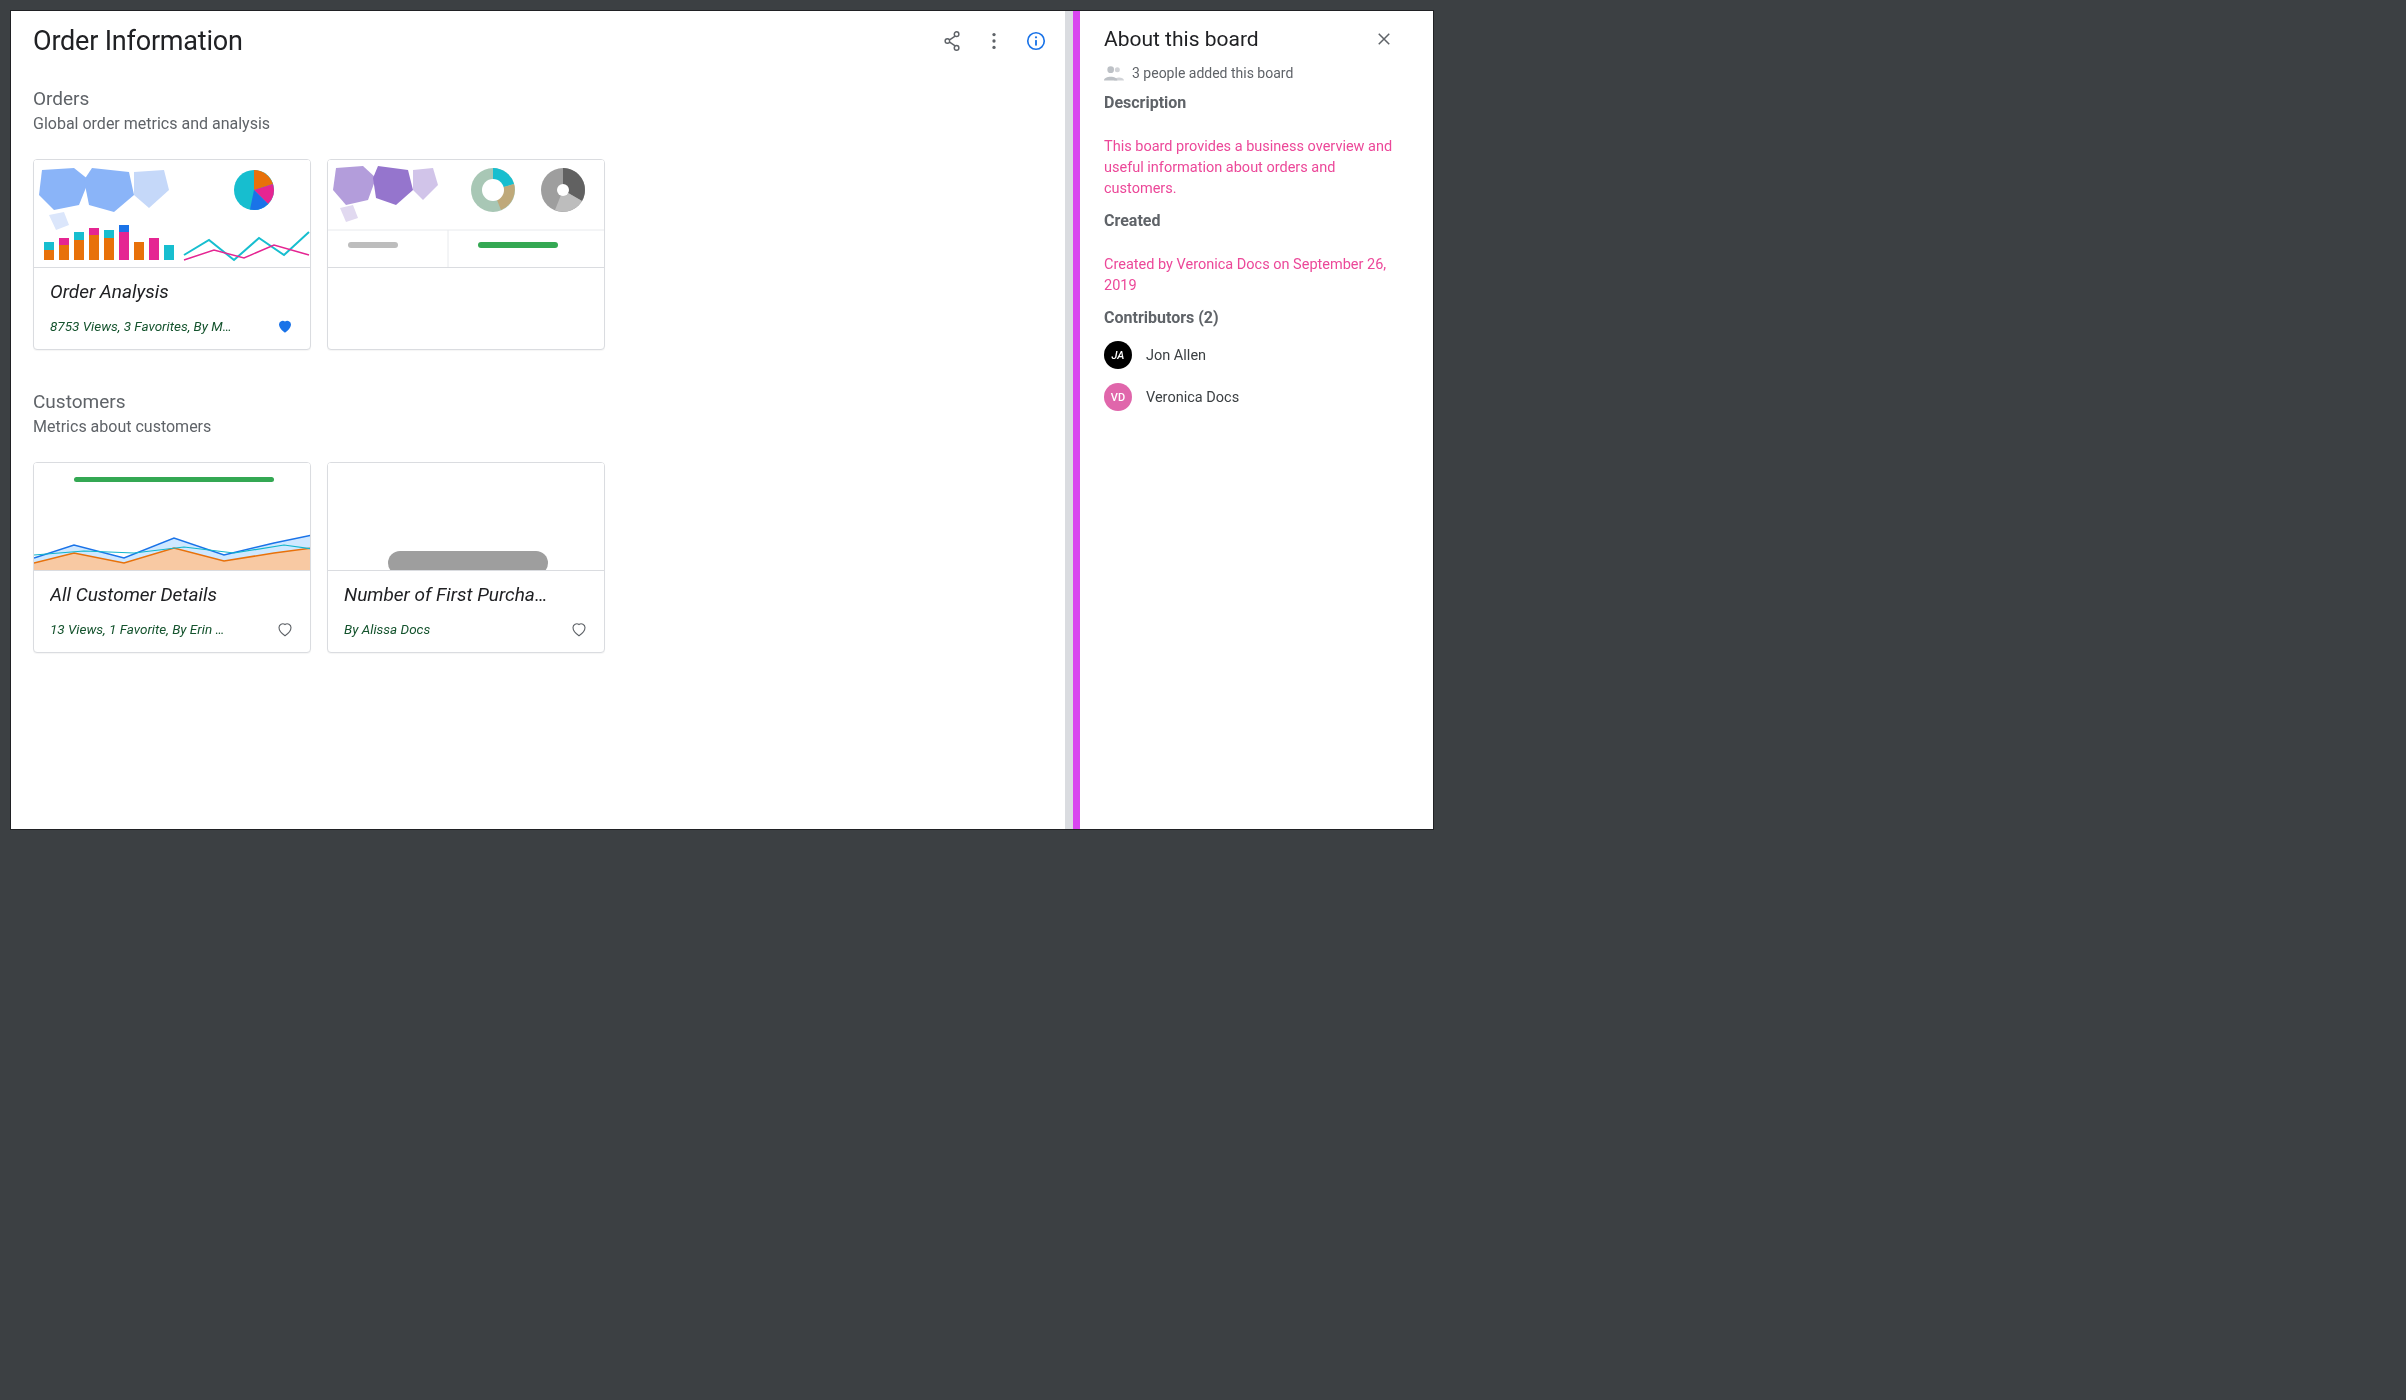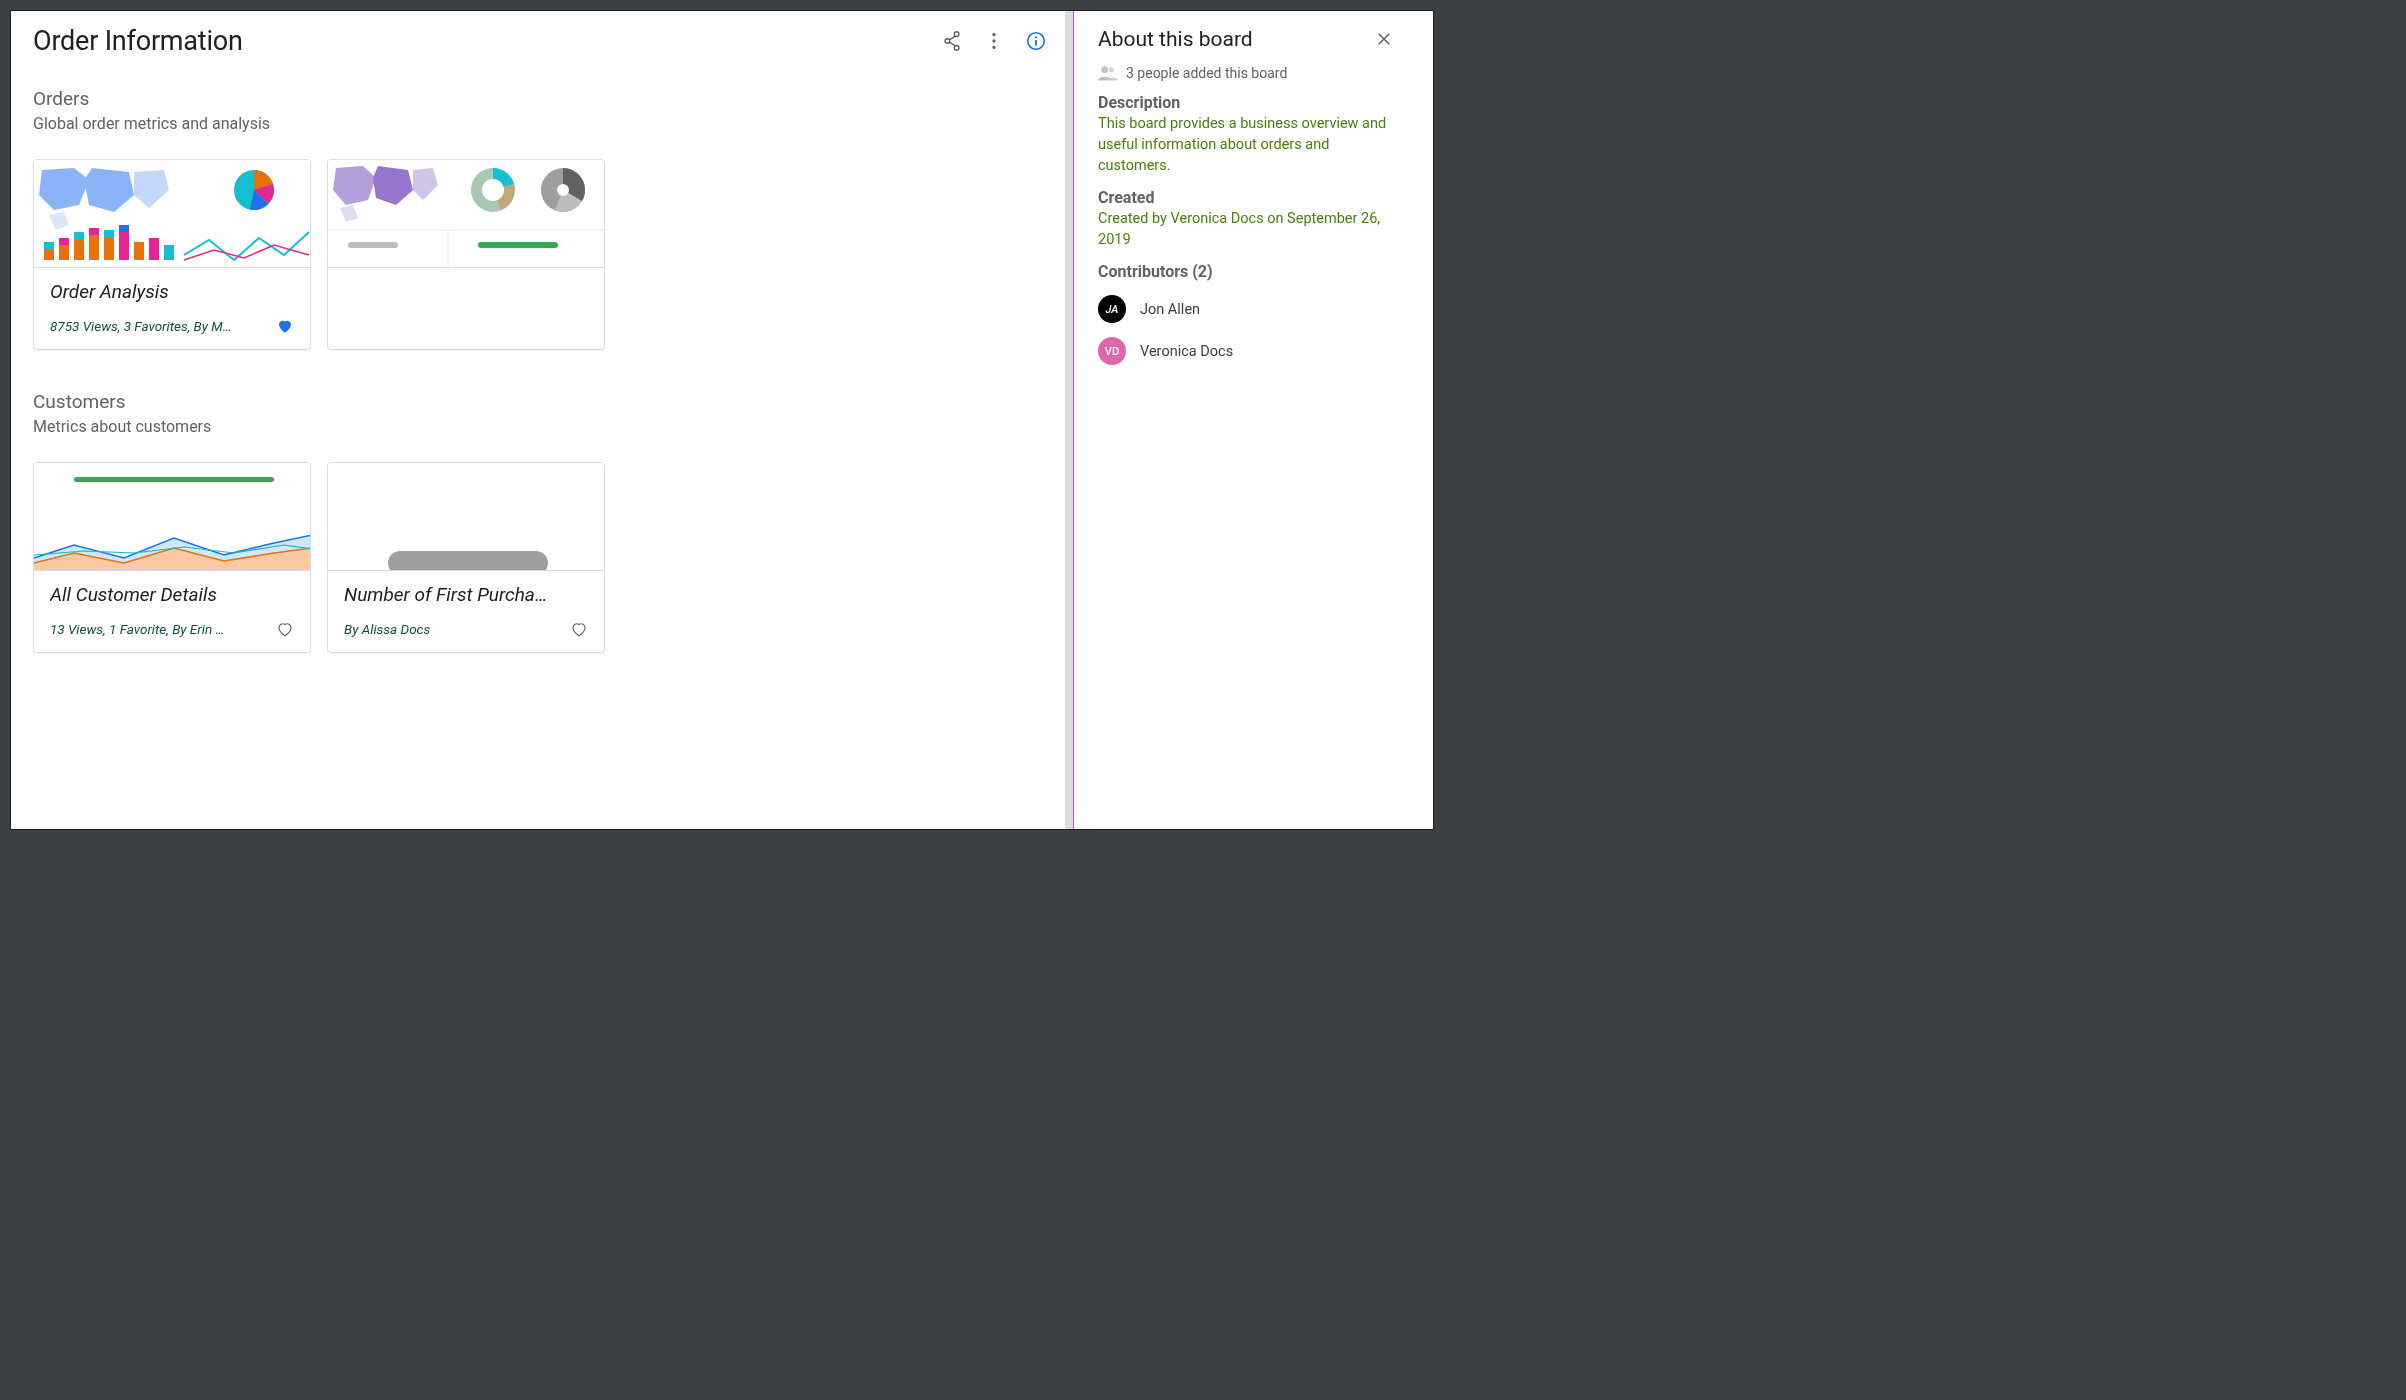--- a/index.html
+++ b/index.html
@@ -114,21 +114,21 @@
     position: absolute;
     top: 0;
     bottom: 0;
     right: 0;
     width: 8px;
     background: #dadce0;
   }
   
   .side {
     width: 360px;
-    border-left: 1px solid #d946ef;
+    border-left: 7px solid #d946ef;
     padding: 16px 40px 24px 24px;
   }
   .side-header {
     display: flex;
     align-items: center;
     justify-content: space-between;
   }
   .side-title {
     font-size: 21px;
     font-weight: 400;
@@ -150,22 +150,22 @@
   }
   .people-icon { color: #bdc1c6; width: 20px; height: 16px; }
   .side-label {
     font-size: 16px;
     color: #5f6368;
     margin-top: 12px;
     font-weight: 700;
   }
   .side-text {
     font-size: 14.5px;
-    color: #4d7c0f;
-    margin-top: 1px;
+    color: #ec4899;
+    margin-top: 24px;
     line-height: 1.45;
   }
   .contrib {
     display: flex;
     align-items: center;
     gap: 14px;
     margin-top: 14px;
   }
   .avatar {
     width: 28px;

